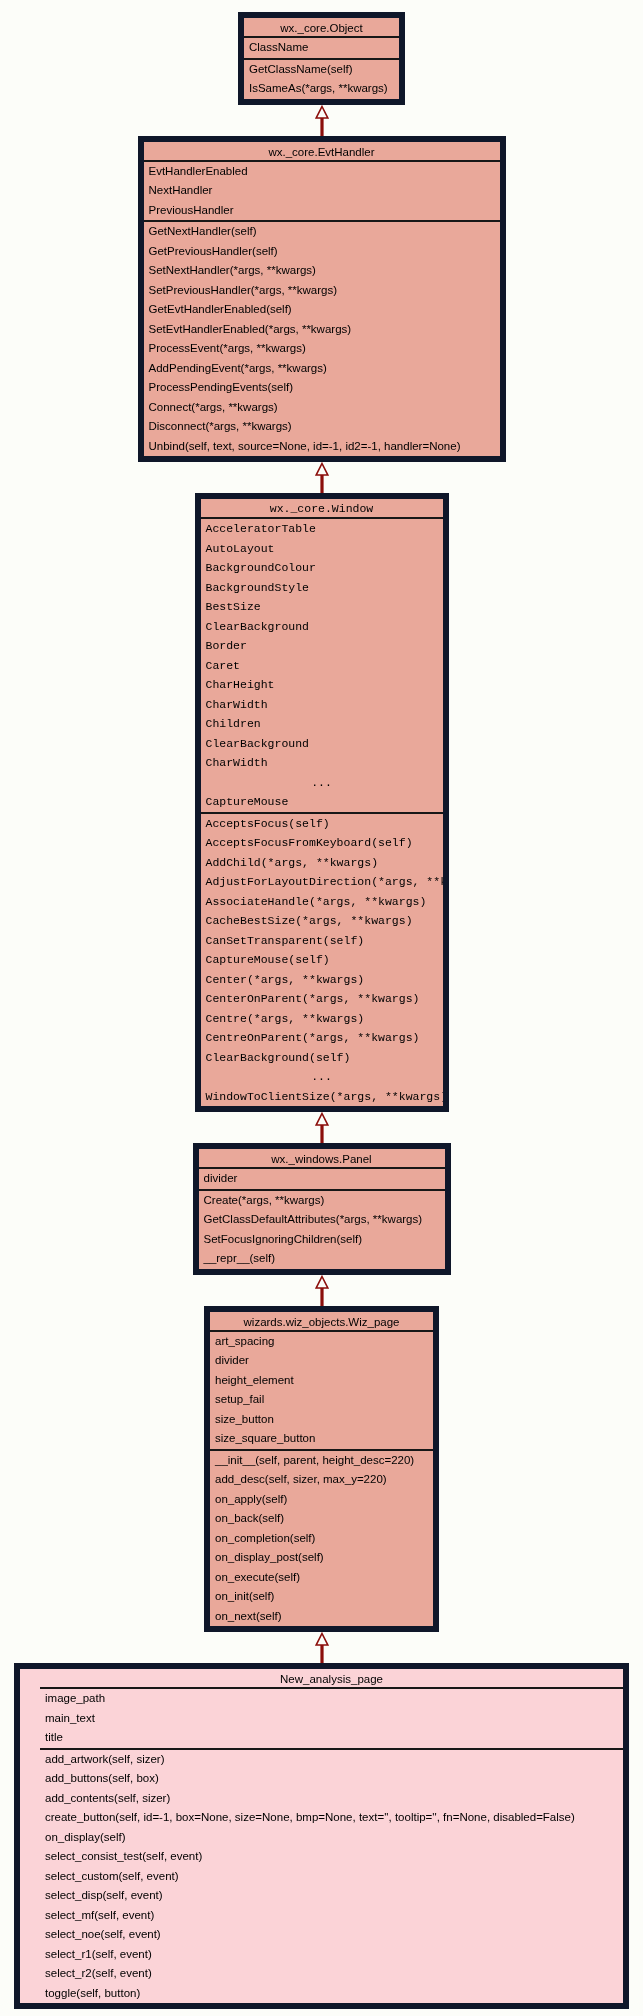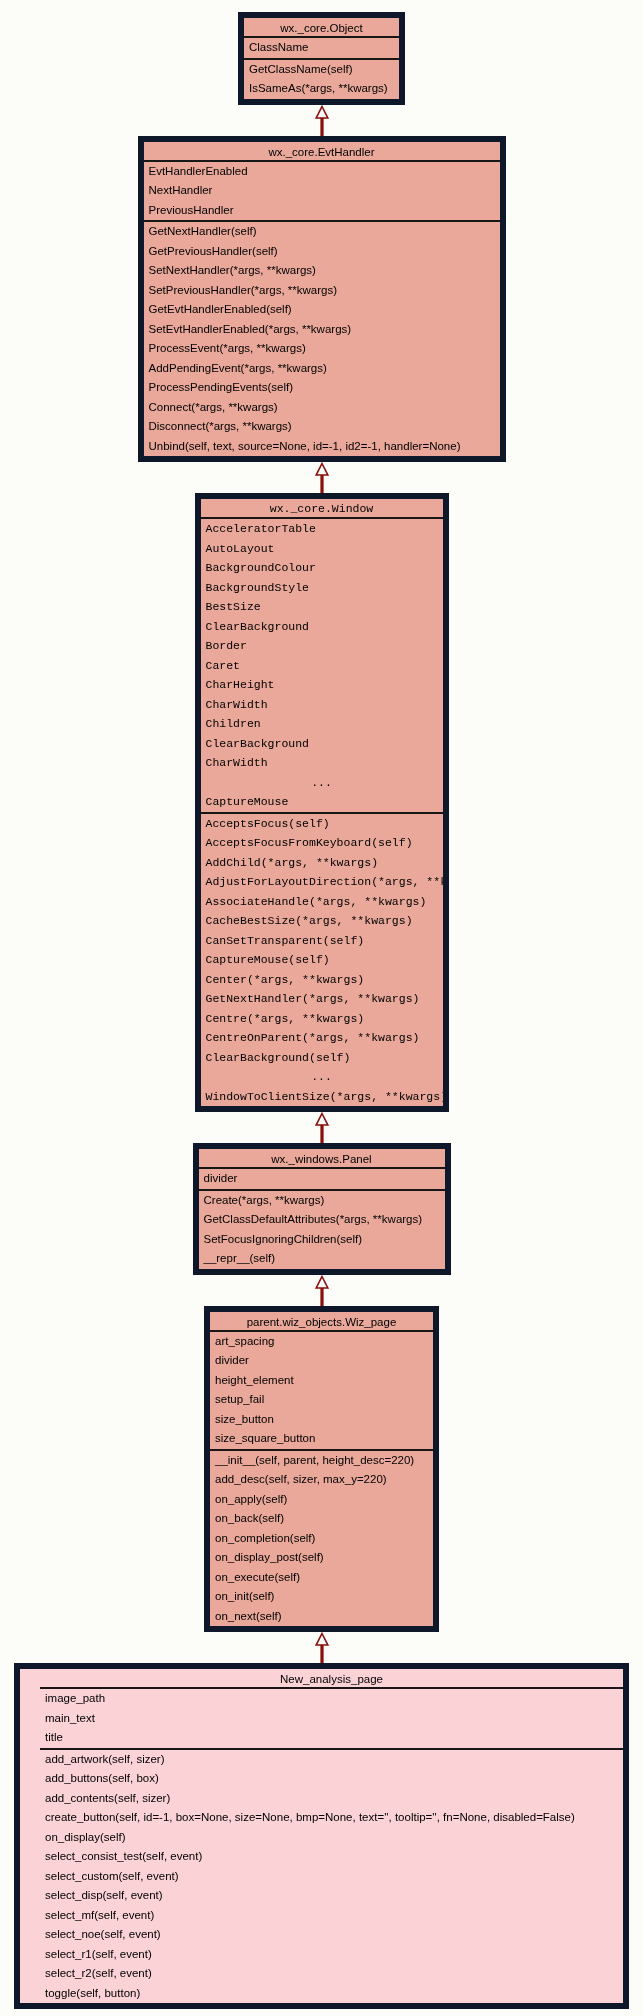--- a/index.html
+++ b/index.html
@@ -121,21 +121,21 @@
     <div class="method-list">
         <div class="row">AcceptsFocus(self)</div>
         <div class="row">AcceptsFocusFromKeyboard(self)</div>
         <div class="row">AddChild(*args, **kwargs)</div>
         <div class="row">AdjustForLayoutDirection(*args, **kwargs)</div>
         <div class="row">AssociateHandle(*args, **kwargs)</div>
         <div class="row">CacheBestSize(*args, **kwargs)</div>
         <div class="row">CanSetTransparent(self)</div>
         <div class="row">CaptureMouse(self)</div>
         <div class="row">Center(*args, **kwargs)</div>
-        <div class="row">GetNextHandler(*args, **kwargs)</div>
+        <div class="row">CenterOnParent(*args, **kwargs)</div>
         <div class="row">Centre(*args, **kwargs)</div>
         <div class="row">CentreOnParent(*args, **kwargs)</div>
         <div class="row">ClearBackground(self)</div>
         <div class="row center">...</div>
         <div class="row">WindowToClientSize(*args, **kwargs)</div>
       </div>
   </section>
 
   <svg class="arrow" width="14" height="31" viewBox="0 0 14 31">
     <polygon points="7,1.5 12.8,13 1.2,13" fill="#FCFDF9" stroke="#8B0E0B" stroke-width="1.6"></polygon>
@@ -154,21 +154,21 @@
         <div class="row">__repr__(self)</div>
       </div>
   </section>
 
   <svg class="arrow" width="14" height="31" viewBox="0 0 14 31">
     <polygon points="7,1.5 12.8,13 1.2,13" fill="#FCFDF9" stroke="#8B0E0B" stroke-width="1.6"></polygon>
     <rect x="5.4" y="13" width="3.2" height="18" fill="#8B0E0B"></rect>
   </svg>
 
   <section class="class-box w-wizpage">
-    <div class="class-title">parent.wiz_objects.Wiz_page</div>
+    <div class="class-title">wizards.wiz_objects.Wiz_page</div>
     <div class="attr-list">
         <div class="row">art_spacing</div>
         <div class="row">divider</div>
         <div class="row">height_element</div>
         <div class="row">setup_fail</div>
         <div class="row">size_button</div>
         <div class="row">size_square_button</div>
       </div>
     <div class="method-list">
         <div class="row">__init__(self, parent, height_desc=220)</div>

